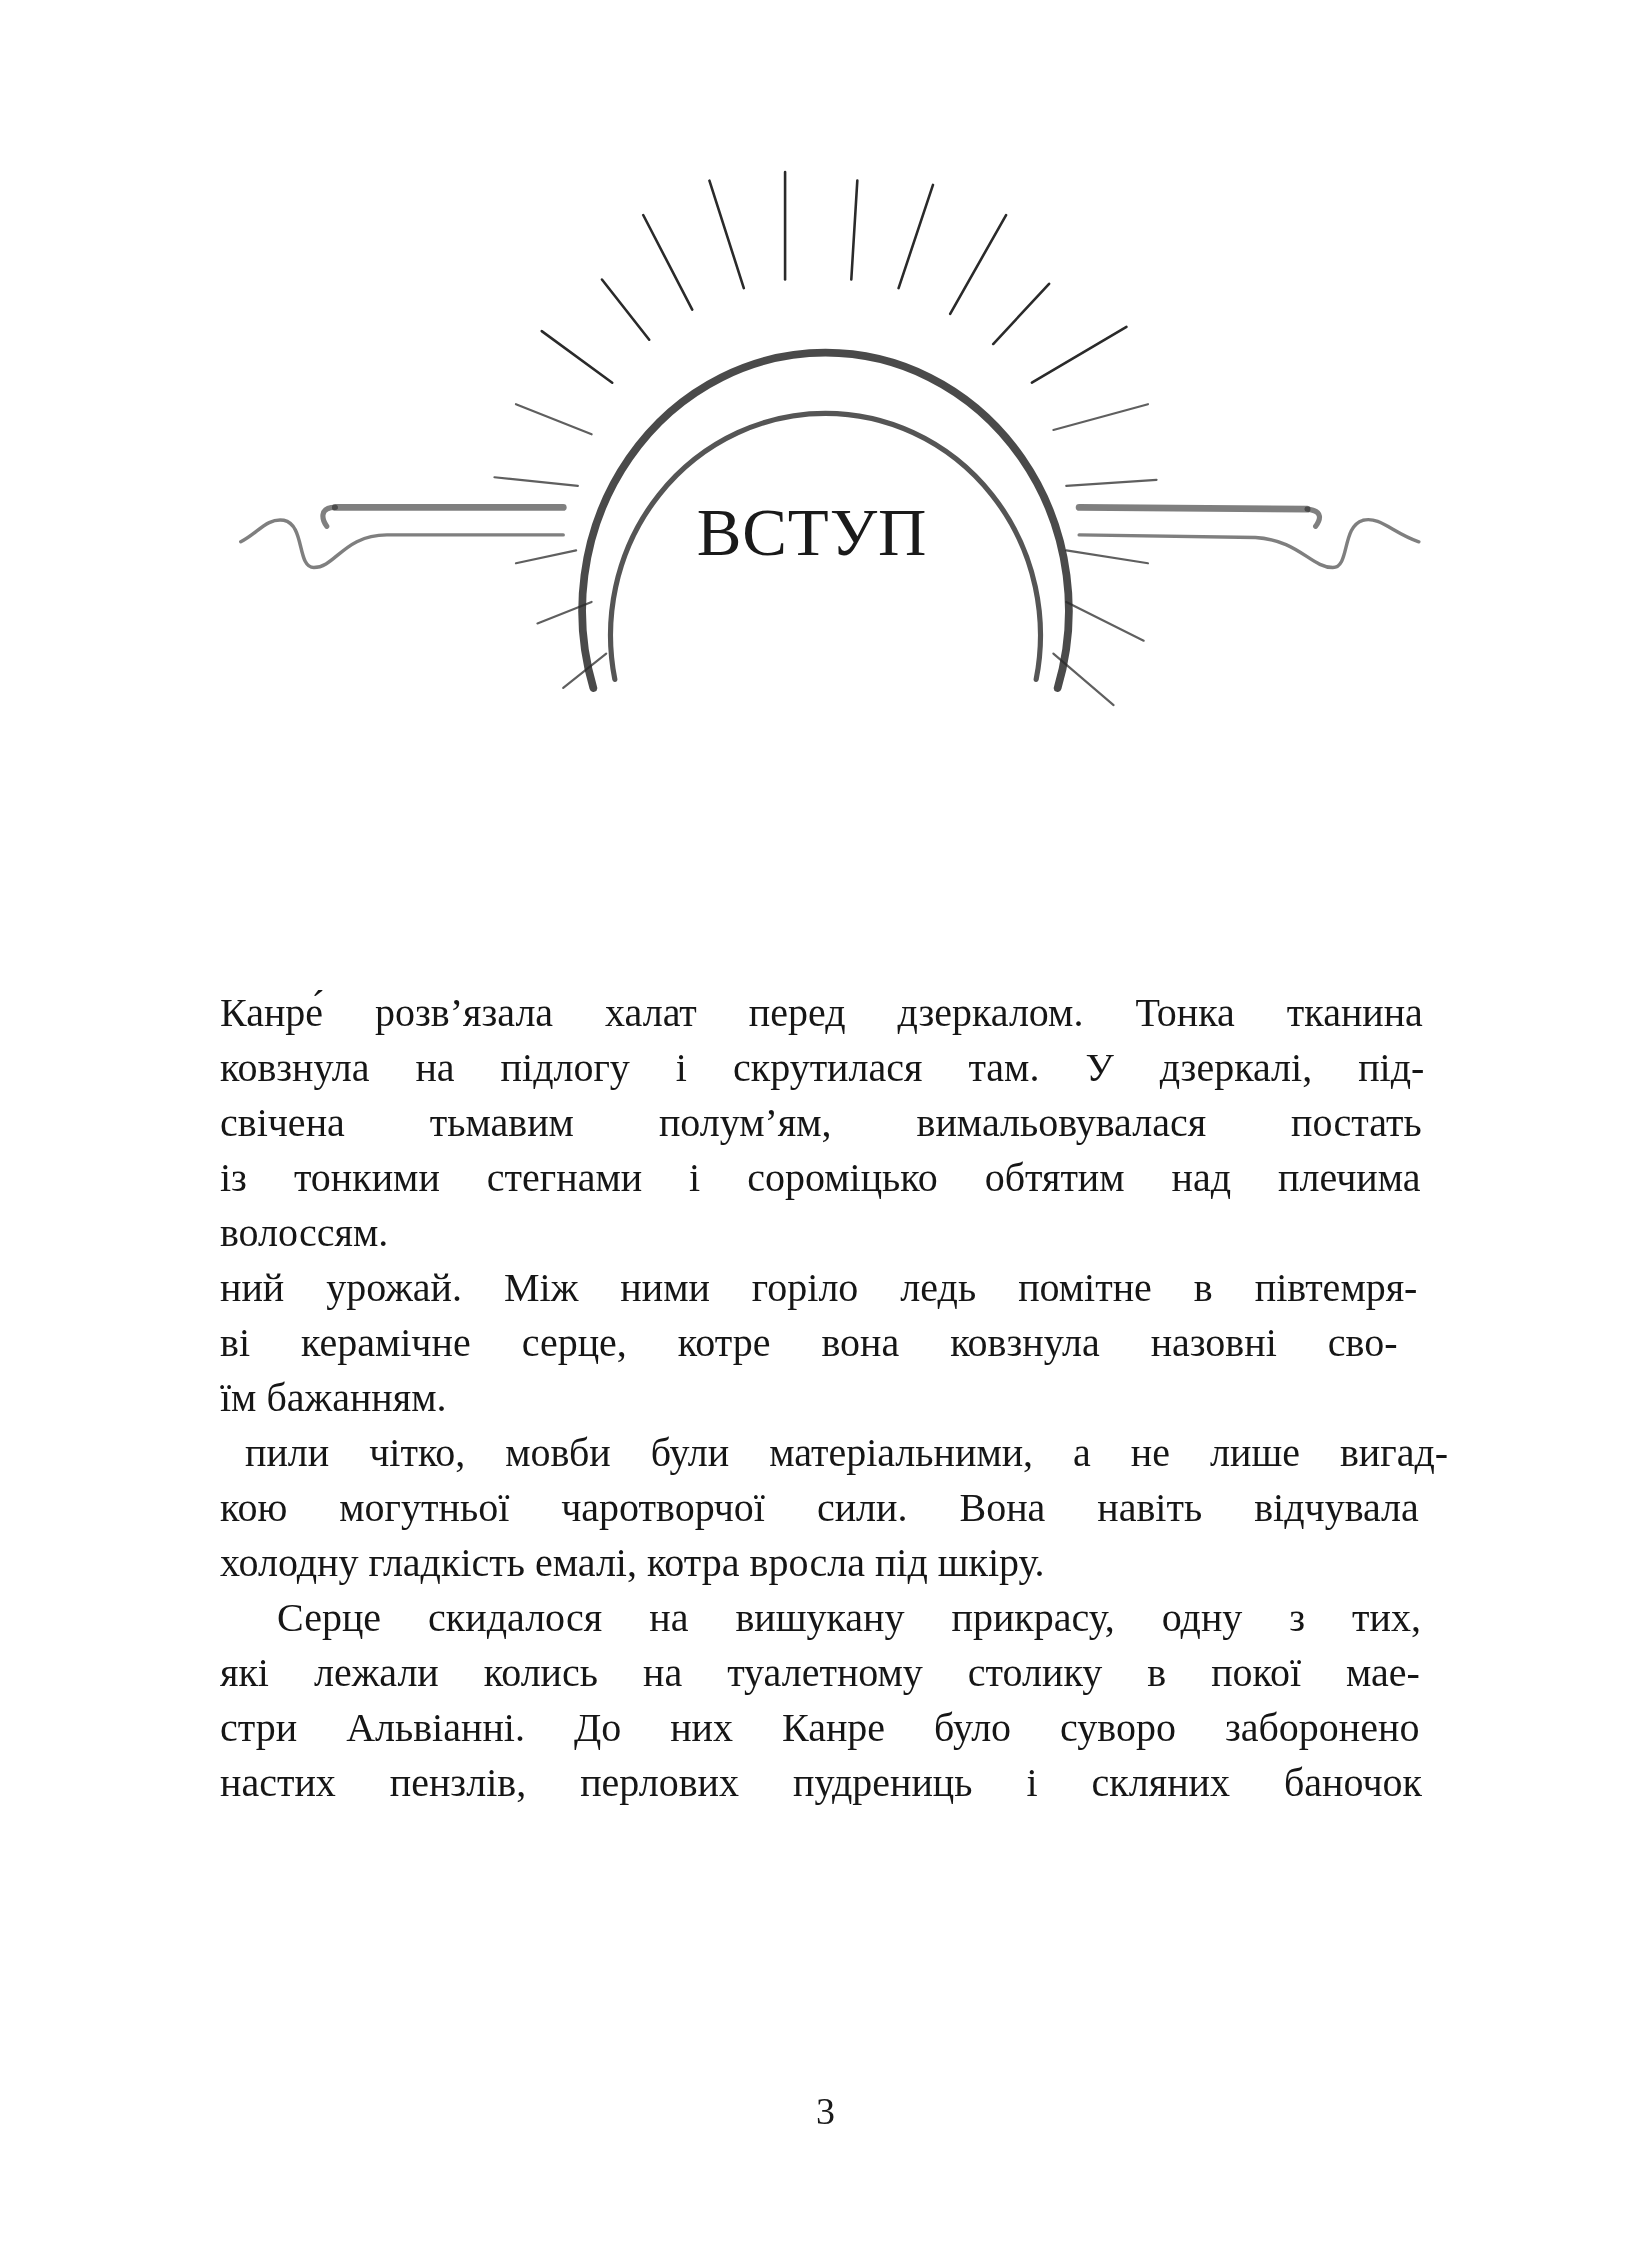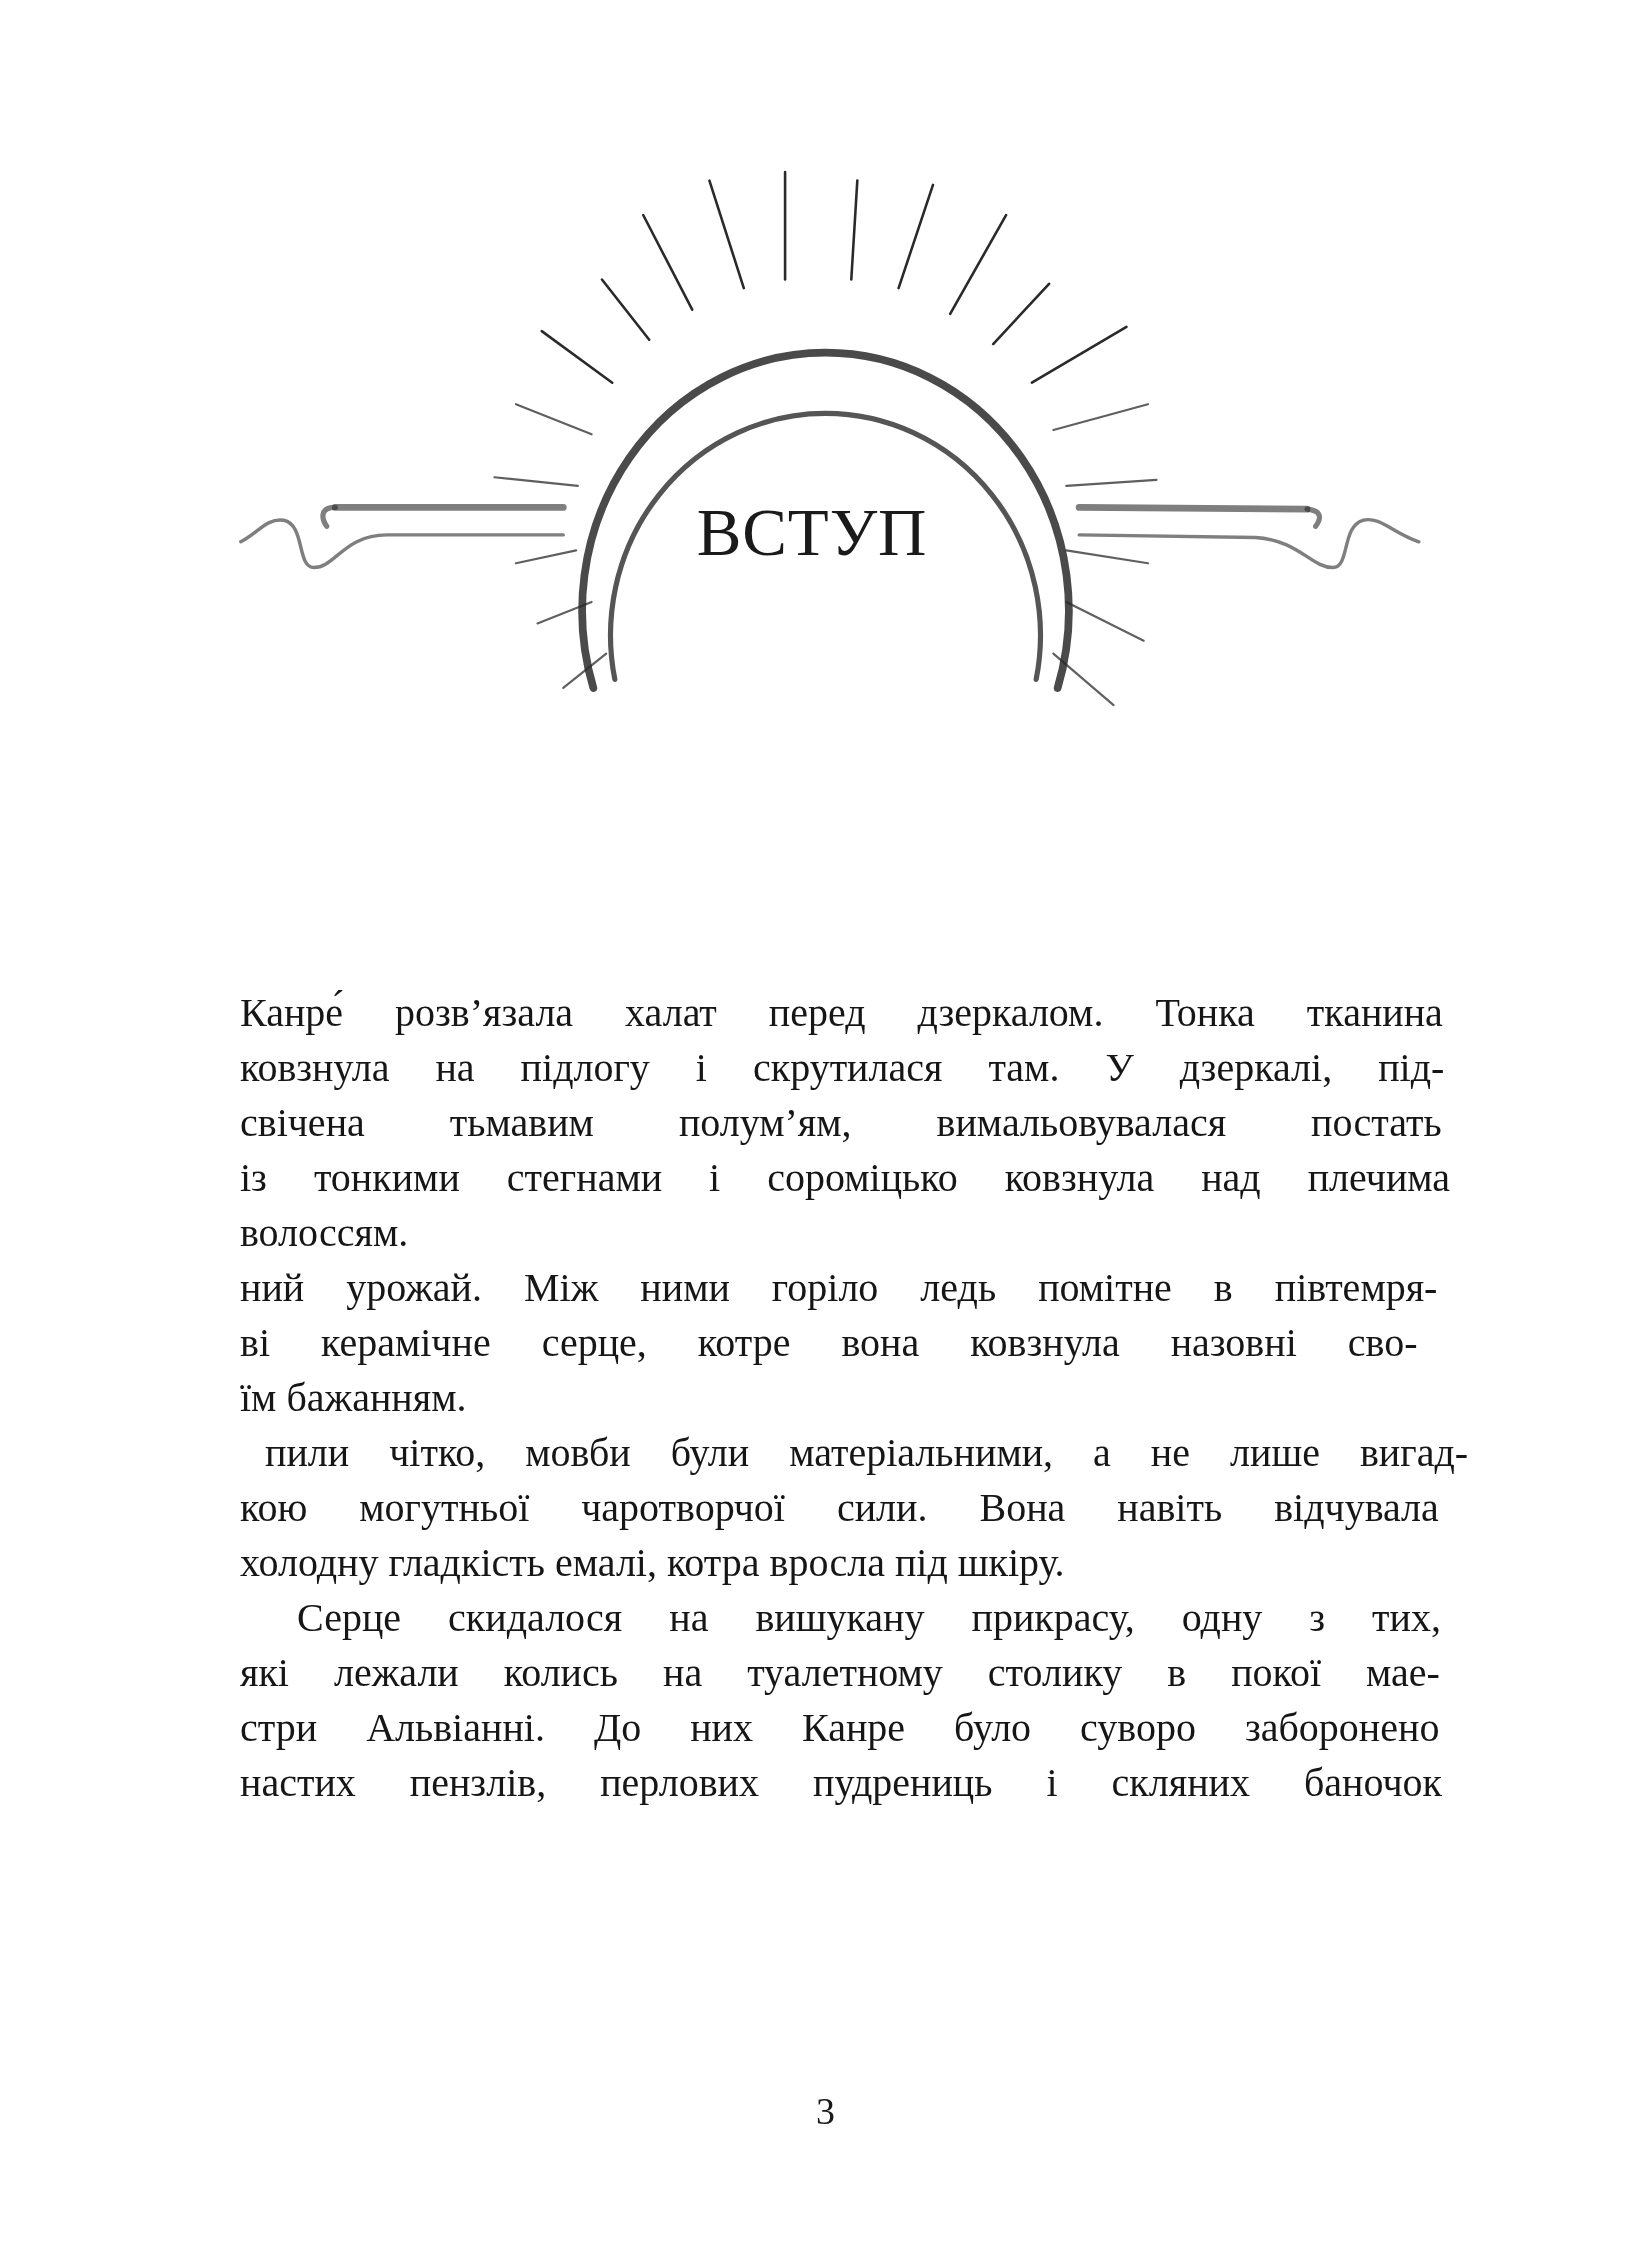--- a/index.html
+++ b/index.html
@@ -1,21 +1,21 @@
 <!DOCTYPE html>
 <html style="font-size:13.8px"><head>
 <meta charset="utf-8">
 <style>
   html, body { margin: 0; padding: 0; background: #ffffff; }
   .page { position: relative; width: 1651px; height: 2261px; background: #ffffff; overflow: hidden; }
   .ornament { position: absolute; left: 0; top: 0; width: 1651px; height: 774px; }
   .title { position: absolute; left: 0; width: 1624px; top: 494px; text-align: center;
            font-family: "Liberation Serif", serif; font-size: 67px; color: #1a1a1a;
            letter-spacing: 0.9px; line-height: 77px; }
-  .body-text { position: absolute; left: 240px; width: 1191px; top: 985px;
+  .body-text { position: absolute; left: 220px; width: 1191px; top: 985px;
                font-family: "Liberation Serif", serif; font-size: 40px; color: #161616;
                line-height: 55px; }
   .line { display: block; text-align: justify; text-align-last: justify; white-space: nowrap;
           height: 55px; overflow: visible; }
   .line.last { text-align-last: left; }
   .line.indent { padding-left: 57px; }
   .line span { white-space: normal; }
   .page-number { position: absolute; left: 0; width: 1651px; top: 2089px; text-align: center;
                  font-family: "Liberation Serif", serif; font-size: 38px; color: #1a1a1a; }
 </style>
@@ -70,21 +70,21 @@
     </g>
   </svg>
 
   <div class="title">ВСТУП</div>
 
   <div class="body-text">
     <div>
       <div class="line"><span style="white-space: nowrap; display: inline-block; word-spacing: 42px;">Канре́ розв’язала халат перед дзеркалом. Тонка тканина</span></div>
       <div class="line"><span style="white-space: nowrap; display: inline-block; word-spacing: 36px;">ковзнула на підлогу і скрутилася там. У дзеркалі, під-</span></div>
       <div class="line"><span style="white-space: nowrap; display: inline-block; word-spacing: 75px;">свічена тьмавим полум’ям, вимальовувалася постать</span></div>
-      <div class="line"><span style="white-space: nowrap; display: inline-block; word-spacing: 37px;">із тонкими стегнами і сороміцько ковзнула над плечима</span></div>
+      <div class="line"><span style="white-space: nowrap; display: inline-block; word-spacing: 37px;">із тонкими стегнами і сороміцько обтятим над плечима</span></div>
       <div class="line last"><span style="white-space: nowrap; display: inline-block;">волоссям.</span></div>
     </div>
     <div>
       <div class="line"><span style="white-space: nowrap; display: inline-block; word-spacing: 32px;">ний урожай. Між ними горіло ледь помітне в півтемря-</span></div>
       <div class="line"><span style="white-space: nowrap; display: inline-block; word-spacing: 41px;">ві керамічне серце, котре вона ковзнула назовні сво-</span></div>
       <div class="line last"><span style="white-space: nowrap; display: inline-block;">їм бажанням.</span></div>
     </div>
     <div>
       <div class="line"><span style="white-space: nowrap; display: inline-block; word-spacing: 30px; margin-left: 25px;">пили чітко, мовби були матеріальними, а не лише вигад-</span></div>
       <div class="line"><span style="white-space: nowrap; display: inline-block; word-spacing: 42px;">кою могутньої чаротворчої сили. Вона навіть відчувала</span></div>

